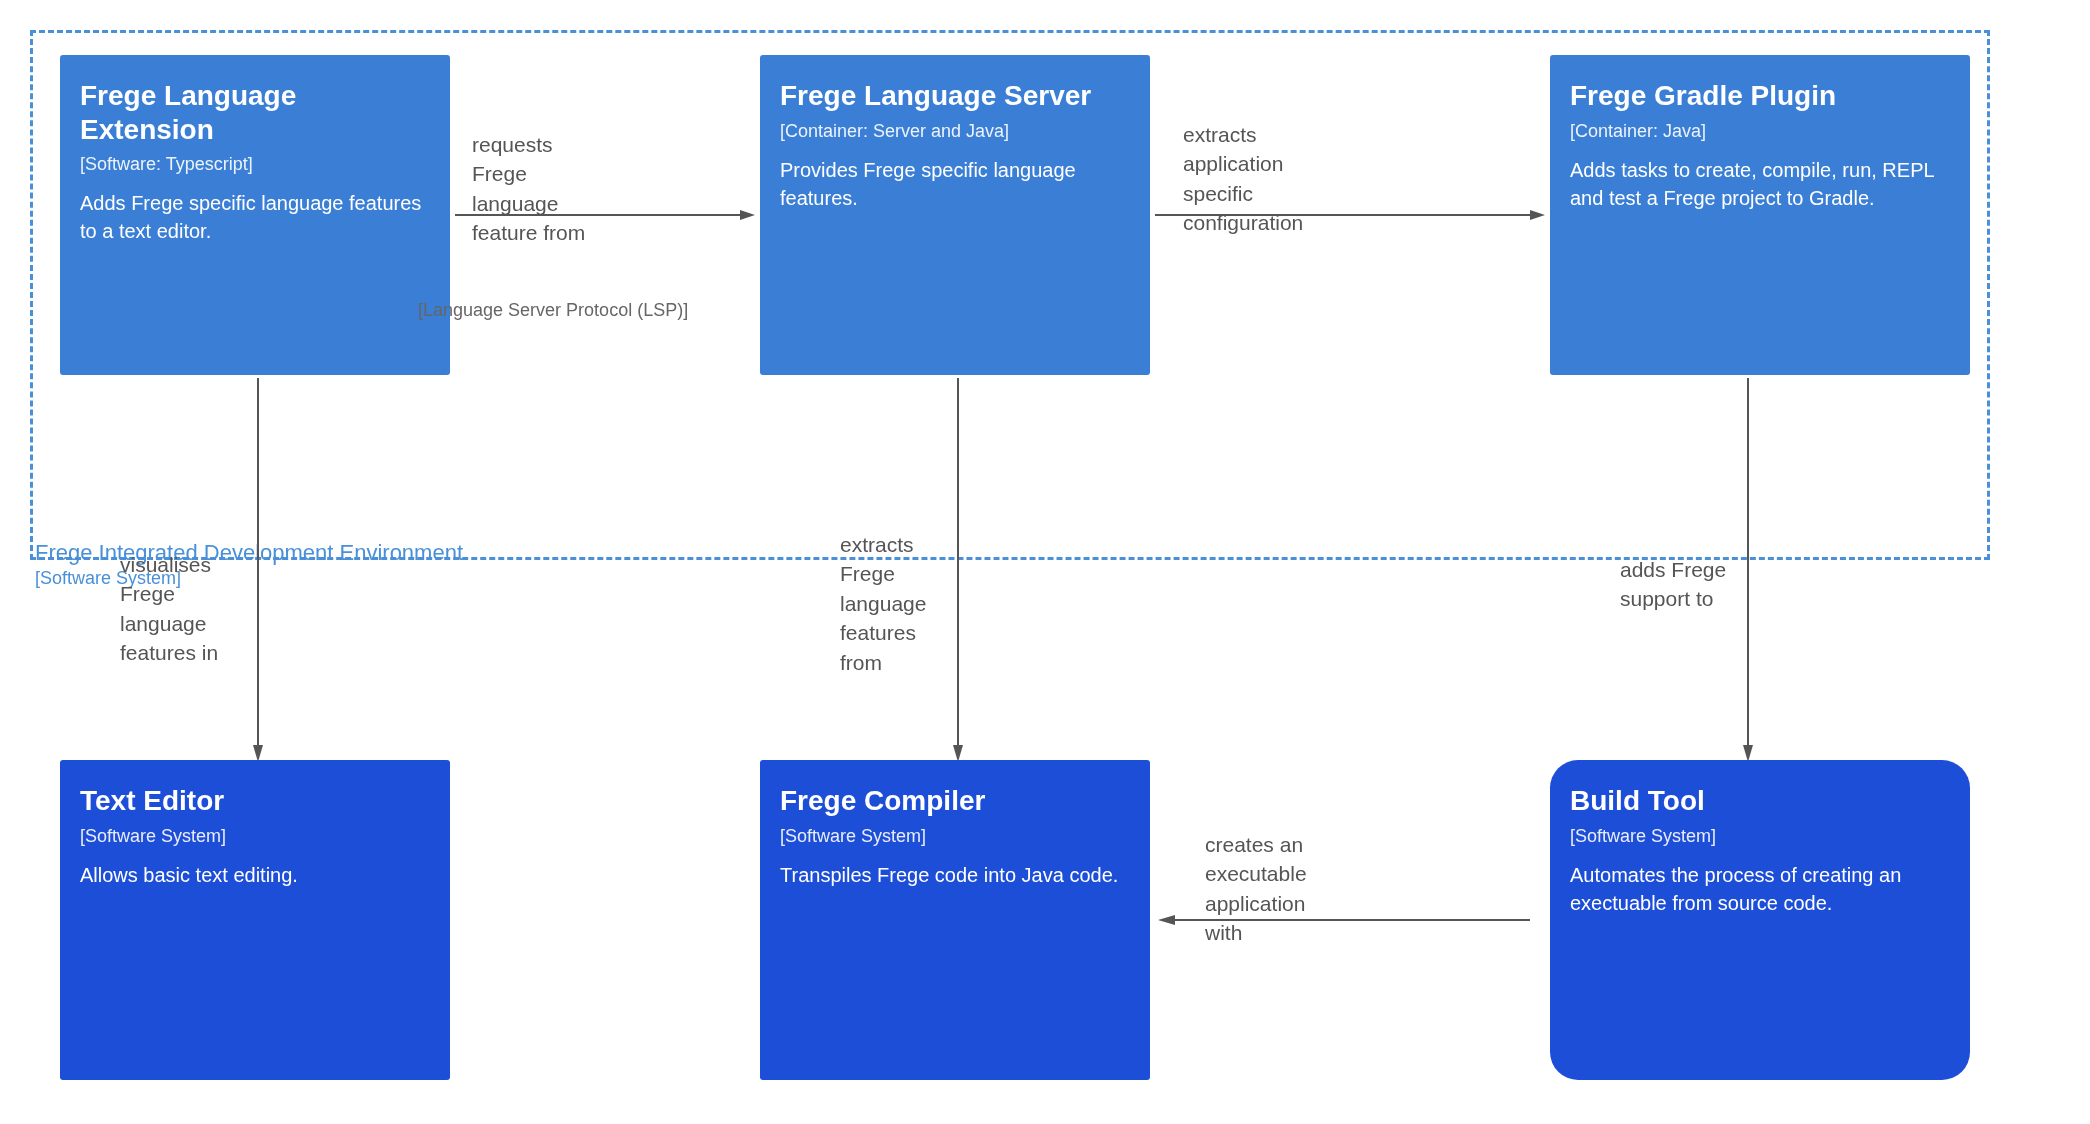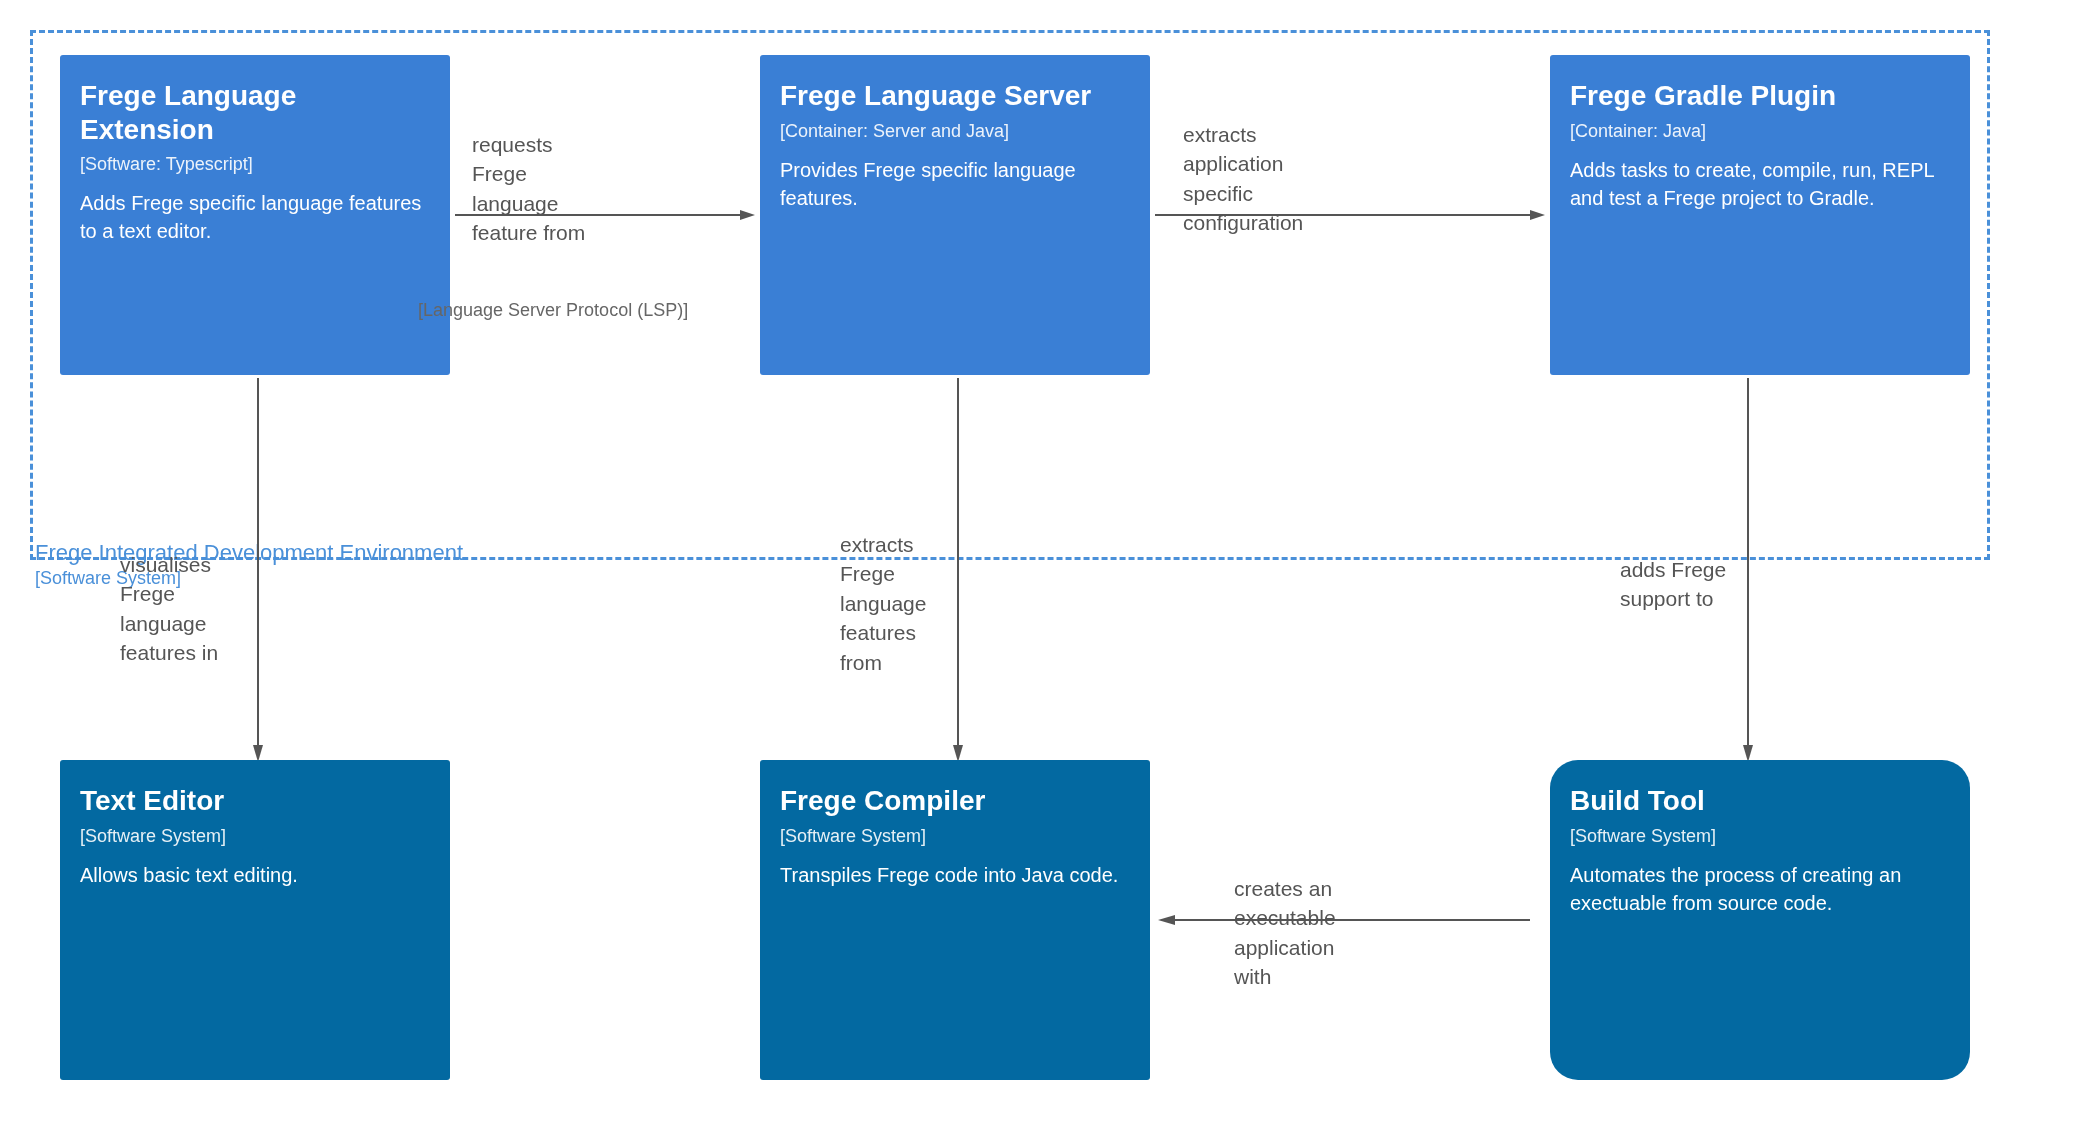--- a/index.html
+++ b/index.html
@@ -70,21 +70,21 @@
     }
 
     .blue-box .box-desc {
       font-size: 20px;
       line-height: 1.4;
     }
 
     
     .gray-box {
       position: absolute;
-      background: #0369a1;
+      background: #1d4ed8;
       color: white;
       padding: 24px 20px;
       border-radius: 3px;
     }
 
     .gray-box .box-title {
       font-weight: bold;
       font-size: 28px;
       line-height: 1.2;
       margin-bottom: 8px;
@@ -185,21 +185,21 @@
   </div>
 
   <div class="arrow-label" style="left:840px; top:530px; width:240px;">
     extracts<br>Frege<br>language<br>features<br>from
   </div>
 
   <div class="arrow-label" style="left:1620px; top:555px; width:260px;">
     adds Frege<br>support to
   </div>
 
-  <div class="arrow-label" style="left:1234px; top:830px; width:280px;margin-top:44px;">
+  <div class="arrow-label" style="left:1205px; top:830px; width:280px;">
     creates an<br>executable<br>application<br>with
   </div>
 
   <div class="gray-box" style="left:60px; top:760px; width:390px; min-height:320px;">
     <div class="box-title">Text Editor</div>
     <div class="box-subtitle">[Software System]</div>
     <div class="box-desc">Allows basic text editing.</div>
   </div>
 
   <div class="gray-box" style="left:760px; top:760px; width:390px; min-height:320px;">

